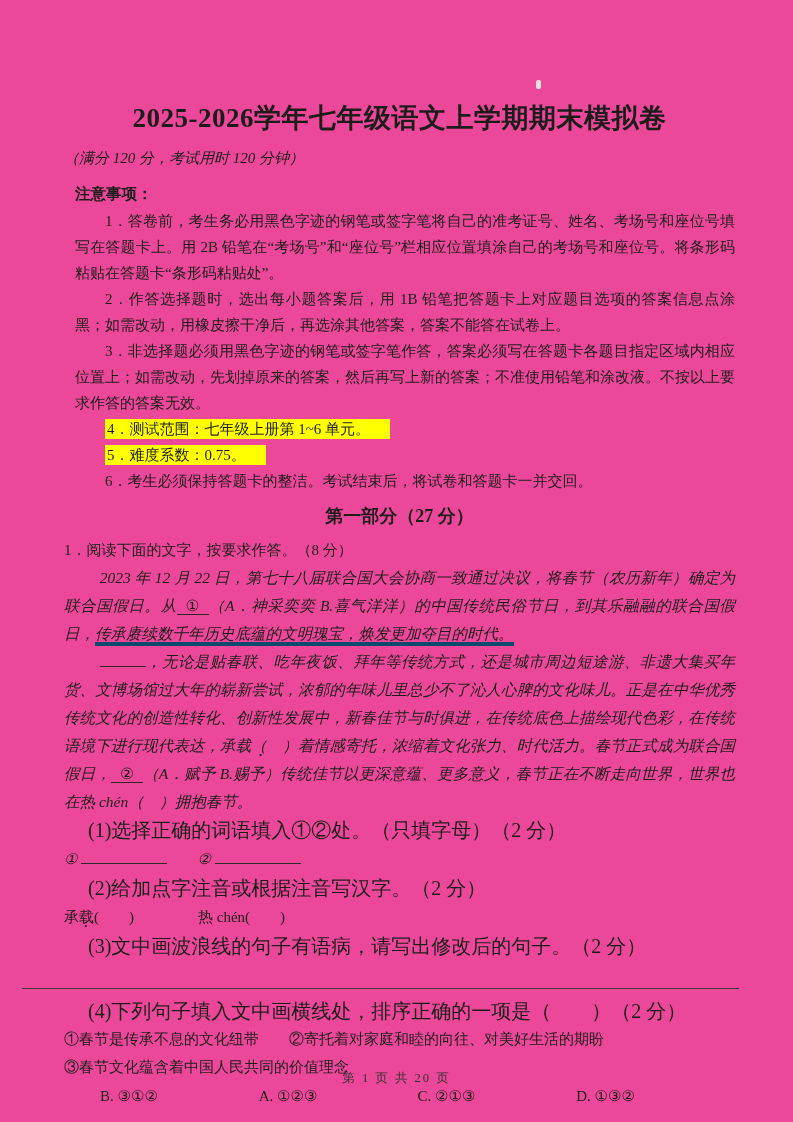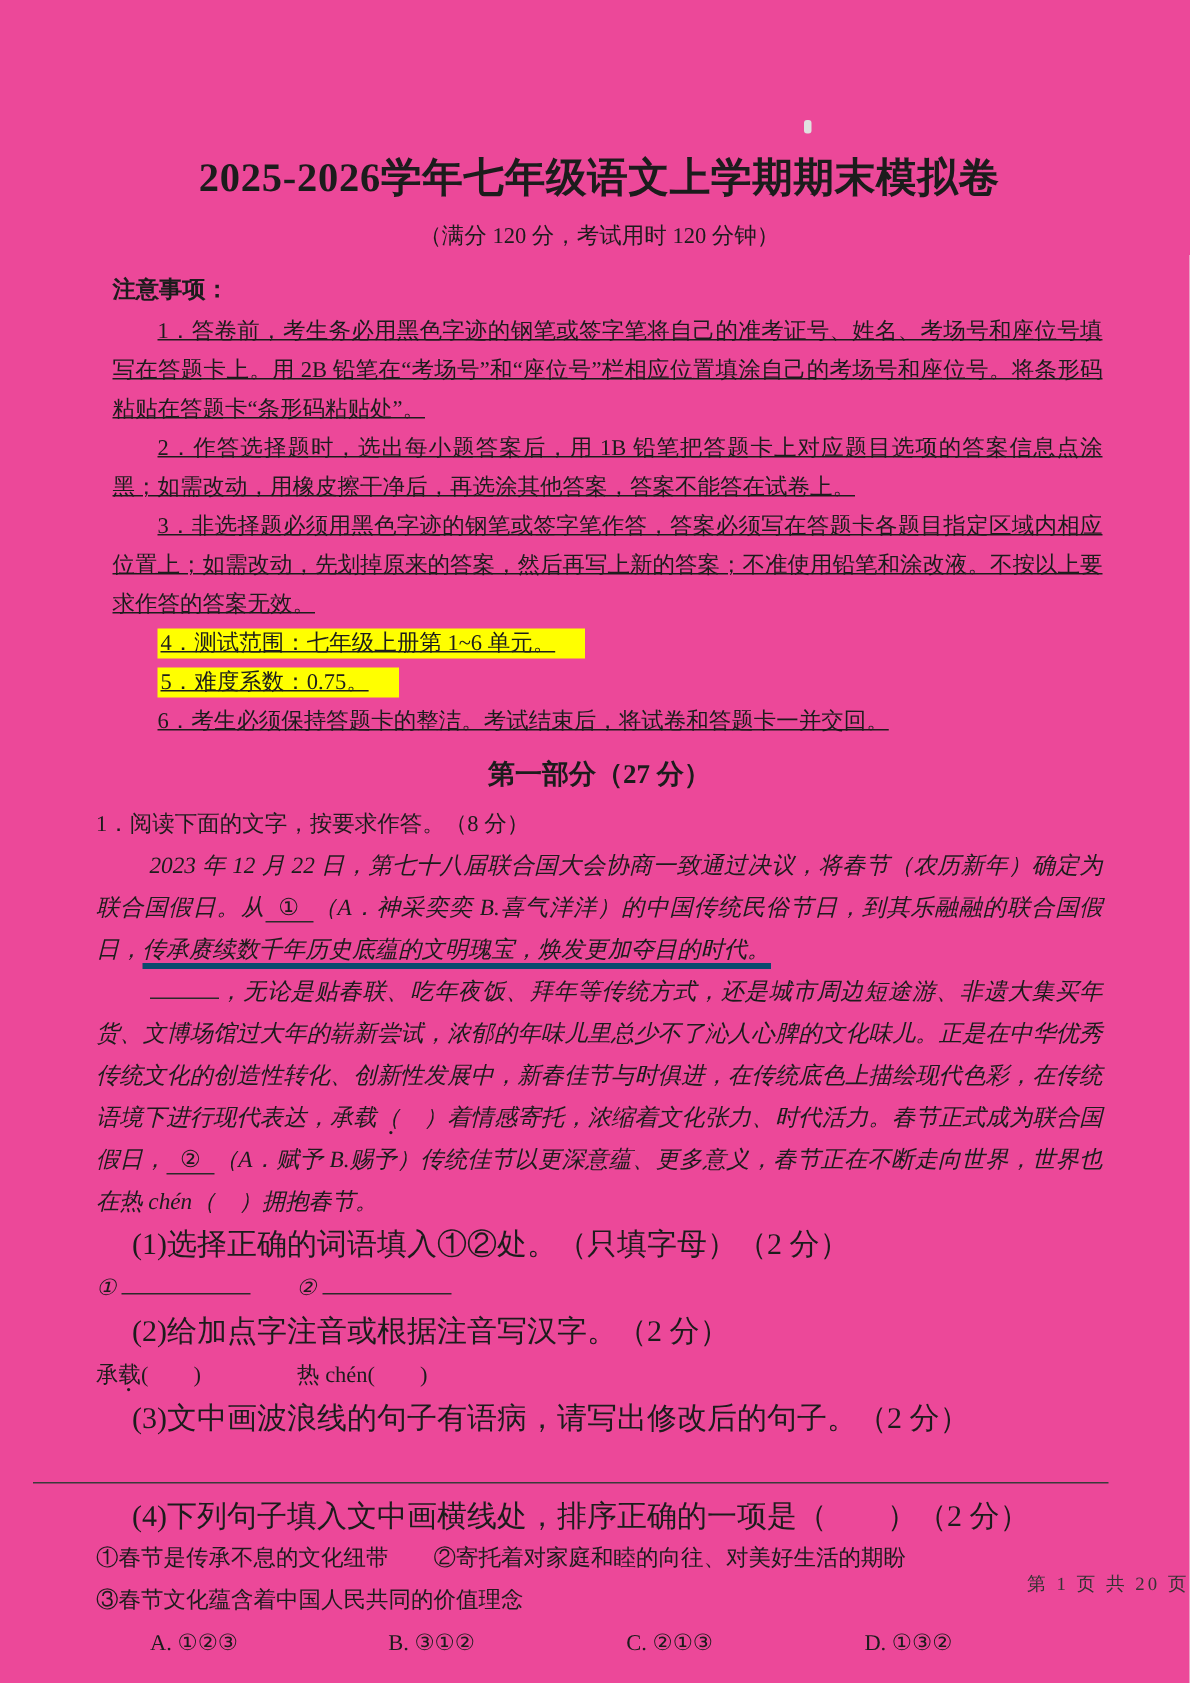--- a/index.html
+++ b/index.html
@@ -14,27 +14,27 @@
     -webkit-font-smoothing:antialiased;
   }
   .content { padding:100px 58px 0 64px; }
 
   .exam-title {
     margin:0; text-align:center;
     font-size:27px; font-weight:bold; letter-spacing:0.5px;
     line-height:36px;
   }
   .exam-subtitle {
-    margin-top:10px; text-align:center;
-    font-size:15px; line-height:24px;
+    margin-top:10px; 
+    font-size:15px; font-style:italic; line-height:24px;
   }
 
   .notice { margin-top:10px; margin-left:11px; font-size:15px; line-height:26px; text-align:justify; }
   .notice-heading { font-weight:bold; font-size:15.5px; line-height:28px; }
-  .notice-item { text-indent:2em;text-decoration:underline; }
+  .notice-item { text-indent:2em; }
   .notice-item.hl .hl-bg { background:#ffff00; padding:2px 20px 2px 2px; }
 
   .section-heading {
     margin:6px 0 4px; text-align:center;
     font-size:18px; font-weight:bold; line-height:32px;
   }
 
   .q-lead { font-size:15px; line-height:28px; }
 
   .passage { font-size:15.5px; line-height:28px; text-align:justify; font-style:italic; }
@@ -55,22 +55,22 @@
   .pinyin-row { font-size:15px; line-height:30px; }
   .pinyin-row .w2 { margin-left:64px; }
 
   .answer-line { border-bottom:1.5px solid #3a3a3a; height:24px; margin:4px 0 8px -42px; width:717px; }
 
   .sentence-row { font-size:15px; line-height:28px; }
   .choices { display:flex; font-size:15px; line-height:30px; padding-left:36px; }
   .choice { width:176px; }
 
   .page-footer {
-    position:absolute; bottom:57px; left:0; right:0;
-    text-align:right; font-size:12.5px; color:#333; letter-spacing:2px;
+    position:absolute; bottom:35px; left:0; right:0;
+    text-align:center; font-size:12.5px; color:#333; letter-spacing:2px;
     font-family:"Liberation Serif","DejaVu Serif",serif;
   }
   .scan-artifact { position:absolute; left:536px; top:80px; width:5px; height:9px; background:#e0e0e0; border-radius:2px; }
 </style>
 </head>
 <body>
 
 <div class="page">
   <div class="scan-artifact"></div>
 
@@ -113,22 +113,22 @@
     <div class="sub-q">(3)文中画波浪线的句子有语病，请写出修改后的句子。（2 分）</div>
 
     <div class="answer-line"></div>
 
     <div class="sub-q">(4)下列句子填入文中画横线处，排序正确的一项是（　　）（2 分）</div>
 
     <div class="sentence-row">①春节是传承不息的文化纽带　　②寄托着对家庭和睦的向往、对美好生活的期盼</div>
     <div class="sentence-row">③春节文化蕴含着中国人民共同的价值理念</div>
 
     <div class="choices">
+      <div class="choice">B. ③①②</div>
       <div class="choice">A. ①②③</div>
-      <div class="choice">B. ③①②</div>
       <div class="choice">C. ②①③</div>
       <div class="choice">D. ①③②</div>
     </div>
 
   </div>
 
   <div class="page-footer">第 1 页 共 20 页</div>
 </div>
 
 </body></html>

